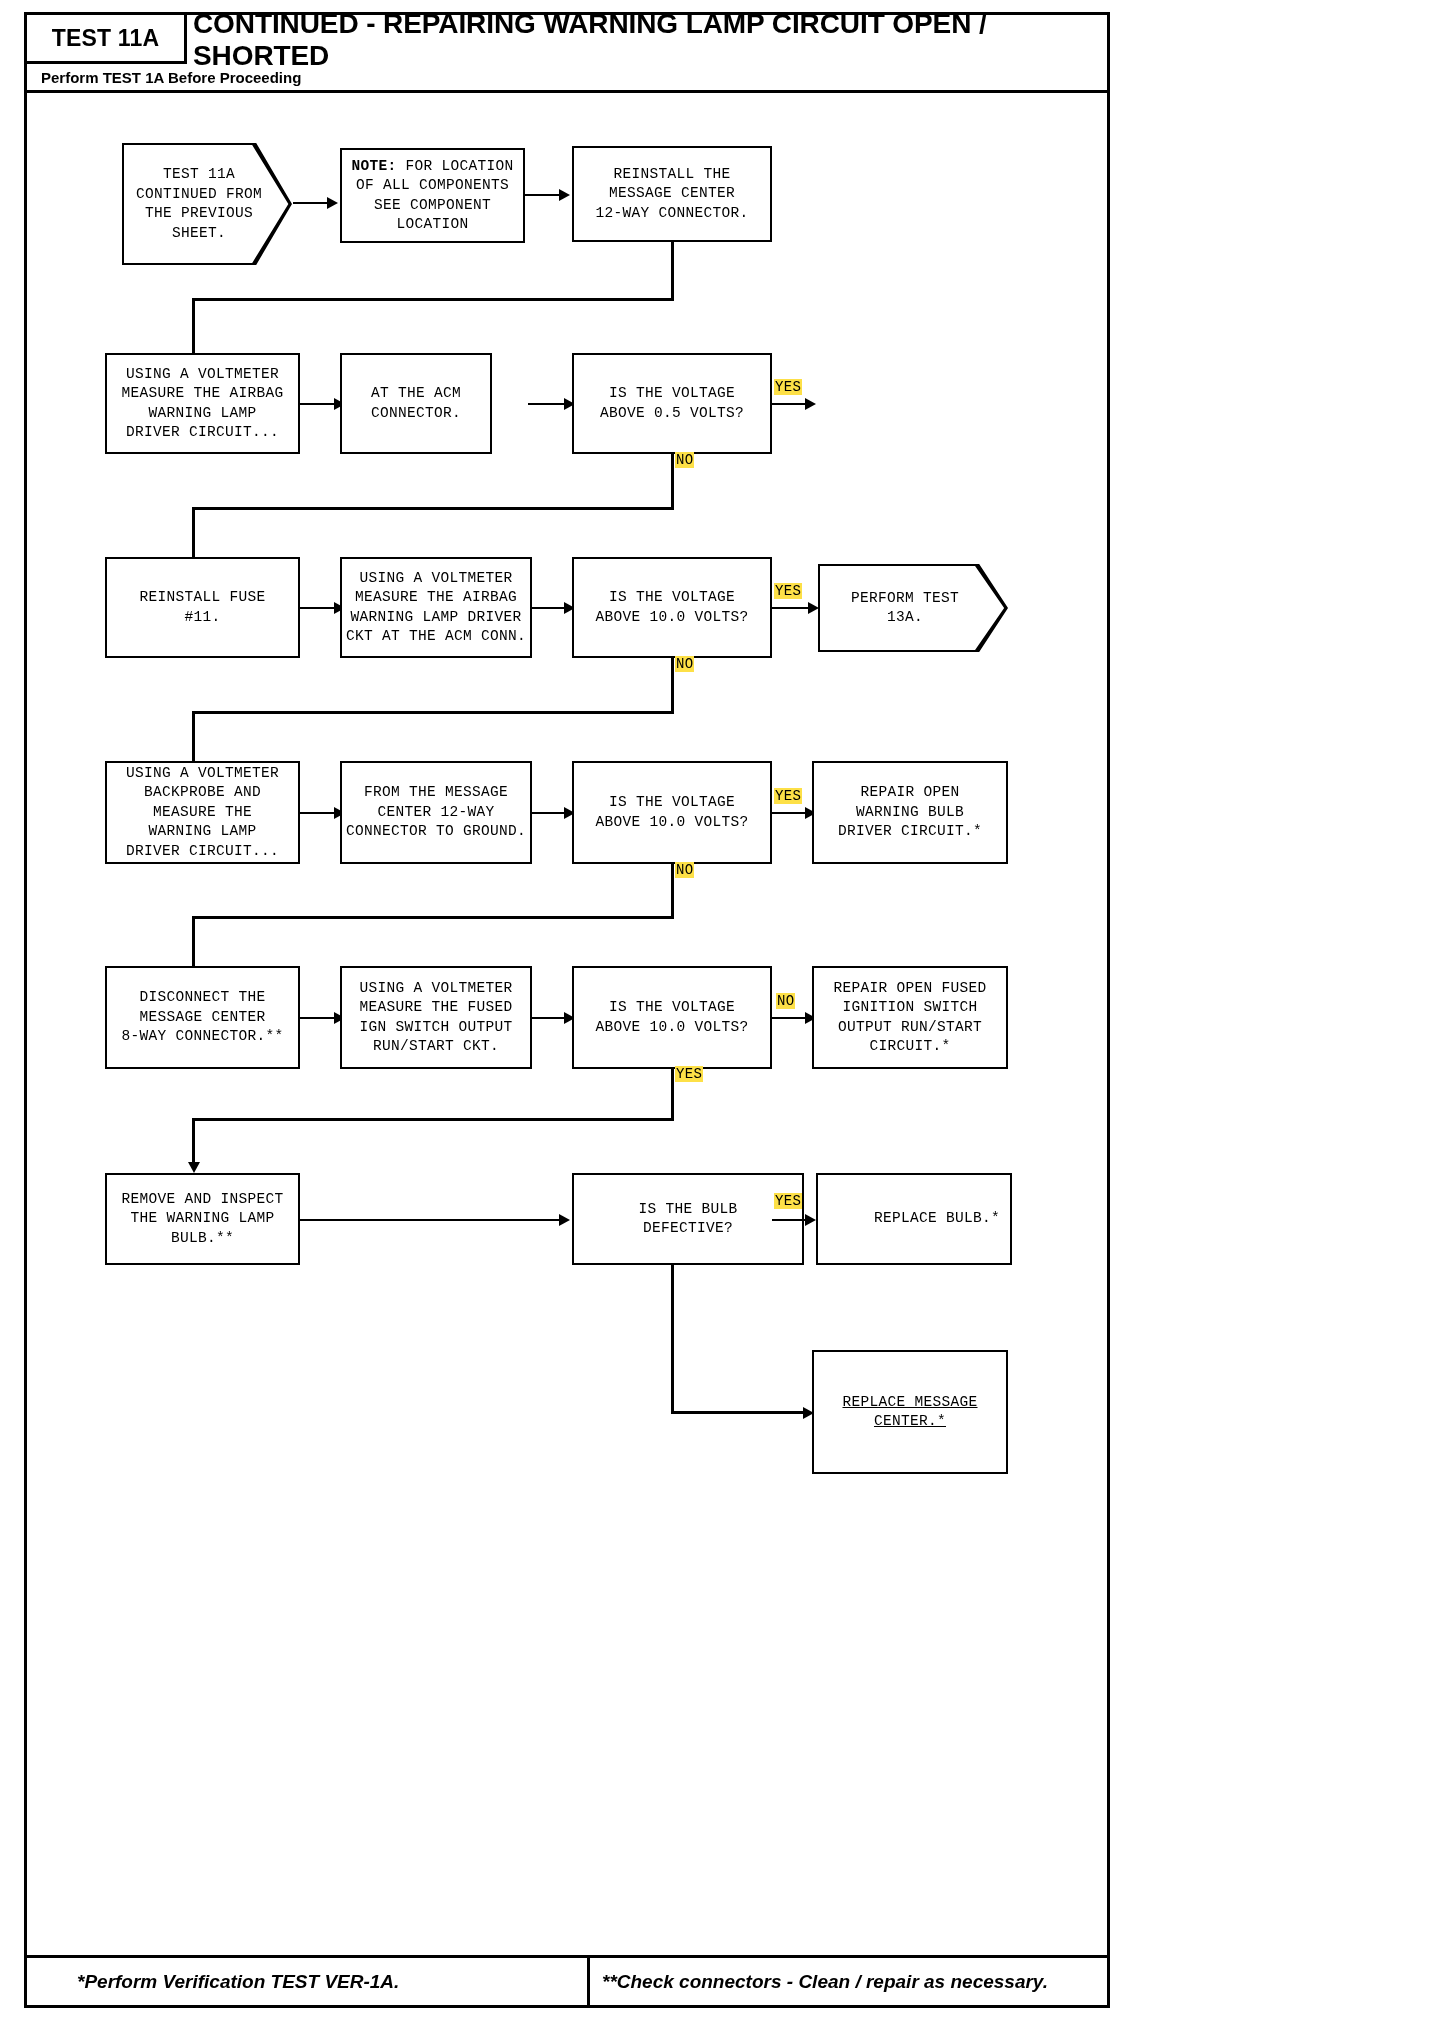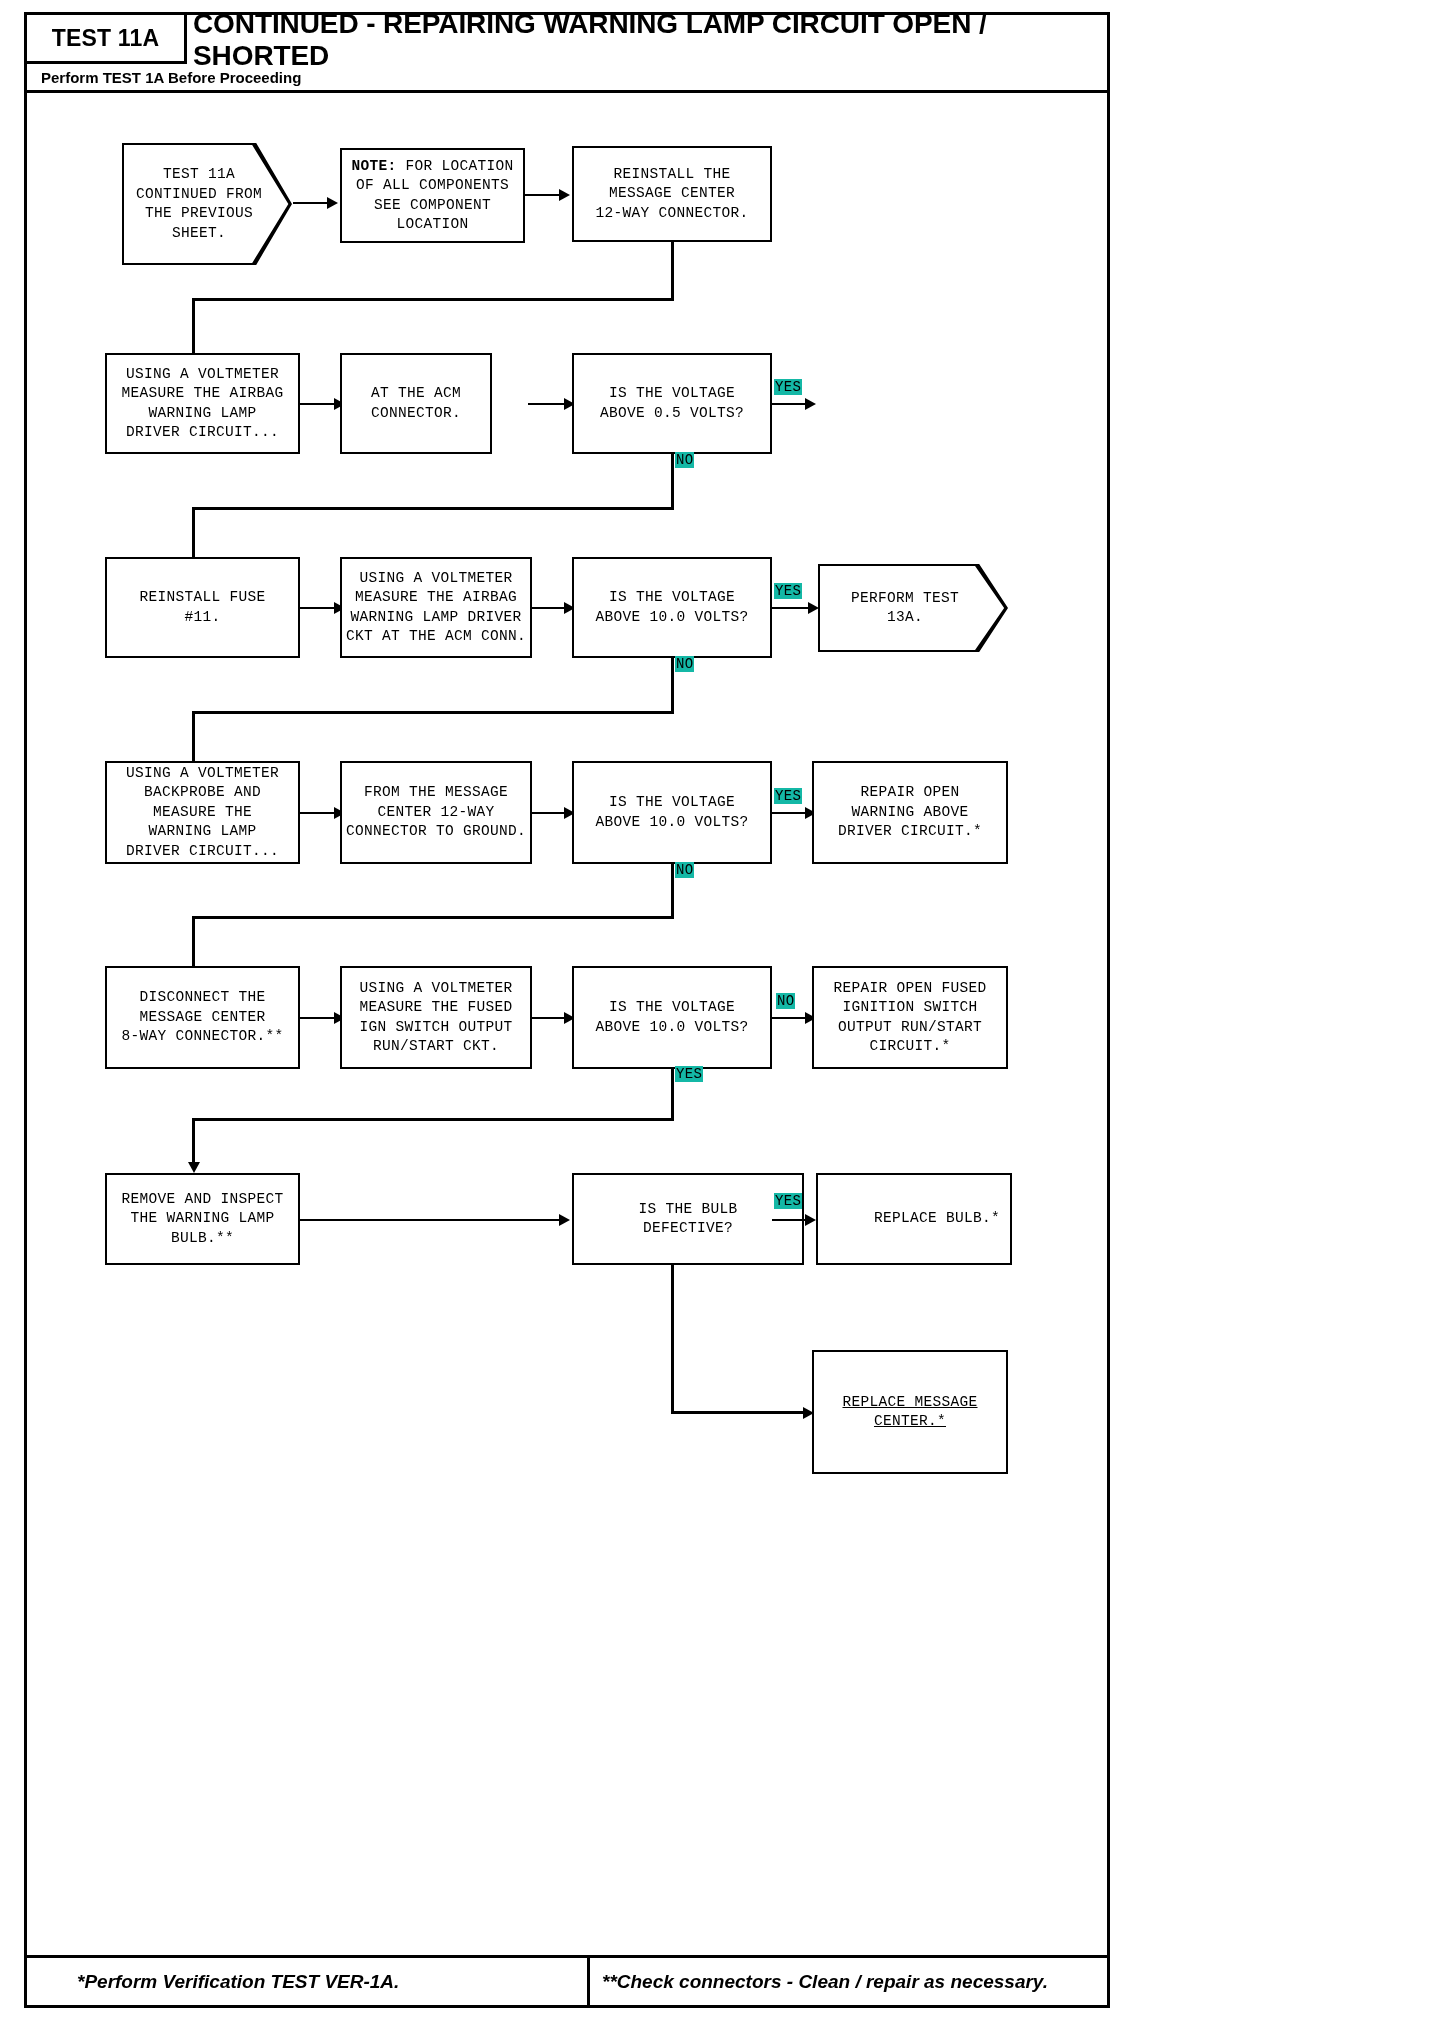--- a/index.html
+++ b/index.html
@@ -125,21 +125,21 @@
   .arrowhead-d{
     position:absolute;width:0;height:0;
     border-left:6px solid transparent;
     border-right:6px solid transparent;
     border-top:11px solid #000;
   }
   .edge-label{
     position:absolute;
     font-family:"Liberation Mono",monospace;
     font-size:14px;letter-spacing:.3px;
-    color:#000;background:#14b8a6;
+    color:#000;background:#fde047;
     padding:0 1px;
   }
 </style>
 </head>
 <body>
 
 <div id="page">
 
   <div class="outer-frame"></div>
 
@@ -290,21 +290,21 @@
     <span class="txt">IS THE VOLTAGE
 ABOVE 10.0 VOLTS?</span>
   </div>
 
   <span class="edge-label" style="left:774px;top:788px;">YES</span>
   <div class="hline" style="left:772px;top:812px;width:40px;"></div>
   <div class="arrowhead-r" style="left:805px;top:807px;"></div>
 
   <div class="node" style="left:812px;top:761px;width:196px;height:103px;">
     <span class="txt">REPAIR OPEN
-WARNING ABOVE
+WARNING BULB
 DRIVER CIRCUIT.*</span>
   </div>
 
   <span class="edge-label" style="left:675px;top:862px;">NO</span>
   <div class="vline" style="left:671px;top:864px;width:3px;height:55px;"></div>
   <div class="hline" style="left:192px;top:916px;width:482px;height:3px;"></div>
   <div class="vline" style="left:192px;top:916px;width:3px;height:137px;"></div>
   <div class="arrowhead-d" style="left:188px;top:1052px;"></div>
 
   <div class="node" style="left:105px;top:966px;width:195px;height:103px;">

